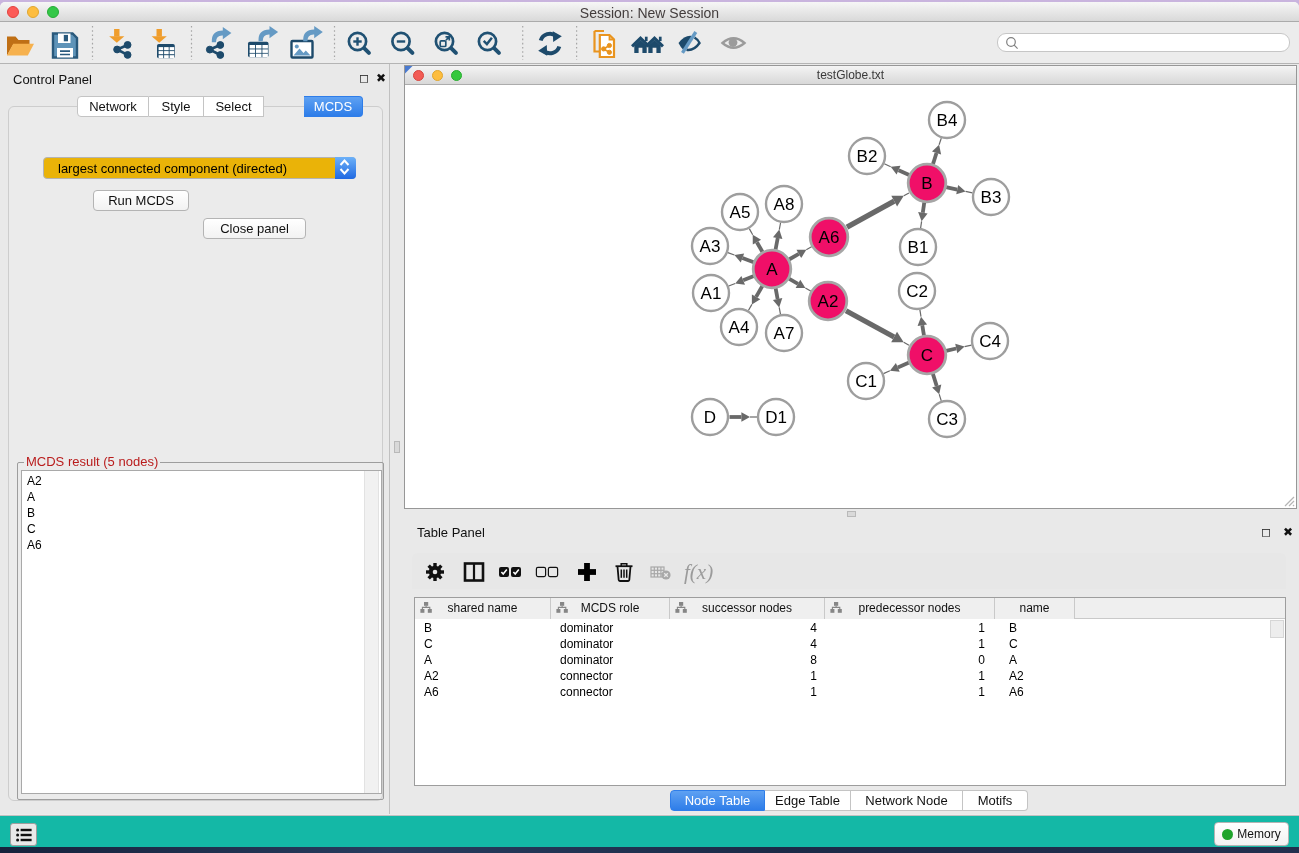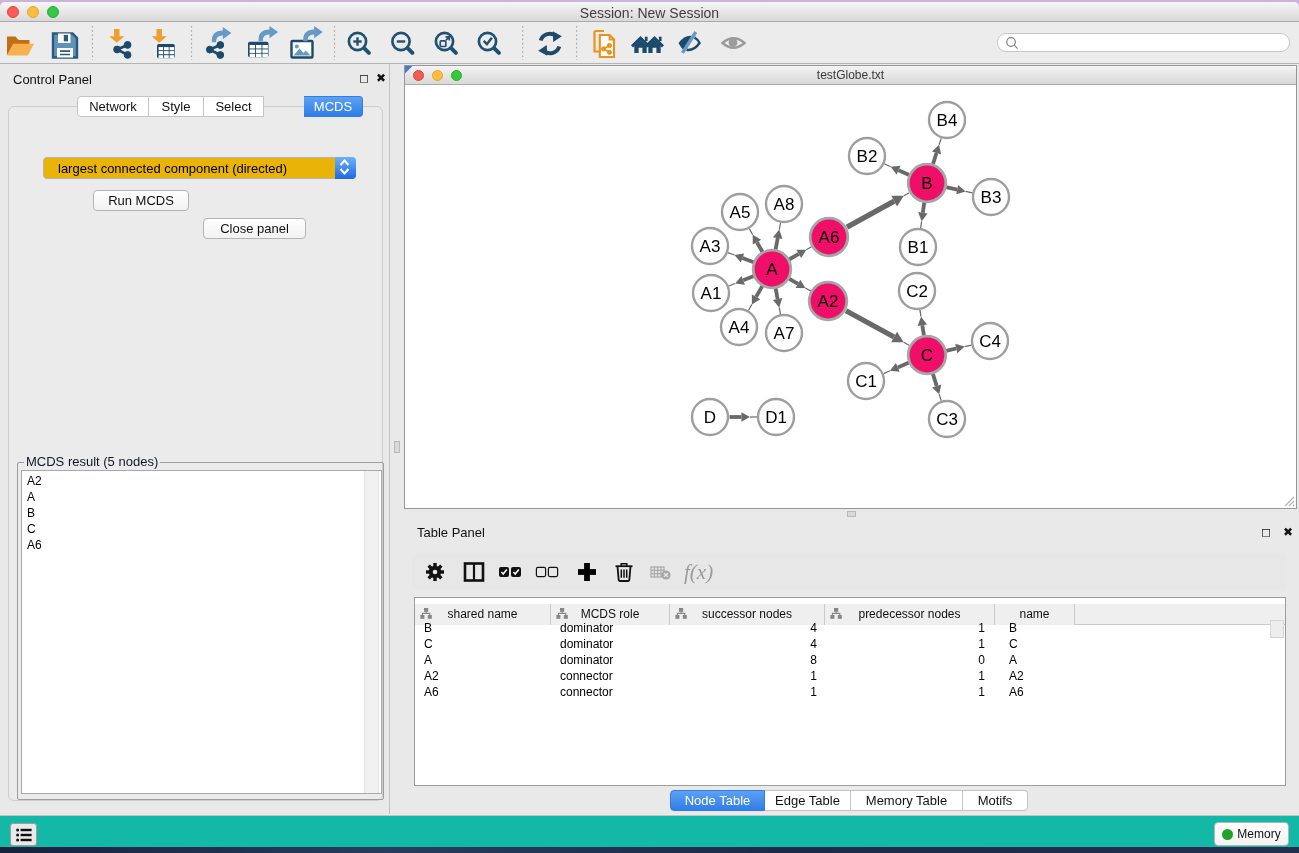--- a/index.html
+++ b/index.html
@@ -33,21 +33,21 @@
   background:#ebebeb; border:1px solid #cdcdcd; border-radius:6px; }
 .btn { position:absolute; background:linear-gradient(#ffffff,#f2f2f2);
   border:1px solid #b4b4b4; border-radius:4px; font-size:13px; color:#111;
   text-align:center; }
 #combo { position:absolute; left:34px; top:50px; width:313px; height:22px;
   background:#eab308; border:1px solid #b4b4b4; border-radius:4px; font-size:13px; }
 #combo .stepper { position:absolute; right:-1px; top:-1px; width:21px; height:22px;
   background:linear-gradient(#6db1f8,#2069e2); border-radius:0 4px 4px 0; }
 #fieldset { position:absolute; left:8px; top:355px; width:367px; height:338px; }
 #fieldset .leg { position:absolute; left:7px; top:-8px; background:#ebebeb;
-  padding:0 2px; font-size:13px; color:#0f172a; }
+  padding:0 2px; font-size:13px; color:#b91c1c; }
 #fieldset .frame { position:absolute; left:0; top:0; right:0; bottom:0;
   border:1px solid #9d9d9d; border-radius:2px; }
 #mcdslist { position:absolute; left:4px; top:8px; width:361px; height:324px;
   background:#fff; border:1px solid #a9a9a9; font-size:12px; line-height:16px;
   padding:2px 0 0 5px; color:#000; }
 #mcdslist .sb { position:absolute; right:2px; top:0px; bottom:0px; width:15px;
   background:#f1f1f1; border-left:1px solid #e2e2e2; border-right:1px solid #e2e2e2; }
 #rightarea { position:absolute; left:391px; top:0; width:908px; height:750px;
   background:#e9e9e9; }
 #netwin { position:absolute; left:13px; top:1px; width:893px; height:444px;
@@ -434,21 +434,21 @@
                   <line x1="-1.4" y1="-5" x2="-1.4" y2="5"></line>
                   <line x1="1.9" y1="-5" x2="1.9" y2="5"></line>
                 </g>
 <circle cx="7" cy="3" r="4.6" fill="#a8a8a8"></circle>
                 <path d="M5.2 1.2 L8.8 4.8 M8.8 1.2 L5.2 4.8" stroke="#e7e7e7" stroke-width="1.3"></path>
               </g>
               <text x="272" y="26" font-family="Liberation Serif,serif" font-style="italic" font-size="21" fill="#9b9b9b">f(x)</text>
             </svg>
           </div>
         <div id="ttable">
-          <div id="thead" style="width:870px;margin-top:6px;">
+          <div id="thead" style="width:870px;">
               <div class="hcell" style="left:0px; width:136px;">
                 <svg width="12" height="11" viewBox="0 0 12 11" style="position:absolute; left:5px; top:4px;">
                   <rect x="4" y="0" width="4.2" height="3.8" fill="#868686"></rect>
                   <rect x="0.4" y="7" width="4" height="3.8" fill="#868686"></rect>
                   <rect x="7.8" y="7" width="4" height="3.8" fill="#868686"></rect>
                   <path d="M6.1 3.8 L6.1 5.4 M2.4 7 L2.4 5.4 L9.8 5.4 L9.8 7" stroke="#868686" stroke-width="1.1" fill="none"></path>
                 </svg>
                 <div class="txt">shared name</div>
               </div>
               <div class="hcell" style="left:136px; width:119px;">
@@ -506,21 +506,21 @@
             <div class="trow" style="left:145px; top:87px;">connector</div>
             <div class="trow" style="left:255px; top:87px; width:147px; text-align:right;">1</div>
             <div class="trow" style="left:411px; top:87px; width:159px; text-align:right;">1</div>
             <div class="trow" style="left:594px; top:87px;">A6</div>
             <div style="position:absolute; right:1px; top:22px; width:14px; height:18px; background:#ededed; border:1px solid #d6d6d6;"></div>
         </div>
         <div id="btabs">
             <div class="tabstrip" style="left:258px; top:0;">
               <div class="tab first sel" style="width:95px;">Node Table</div>
               <div class="tab" style="width:86px;">Edge Table</div>
-              <div class="tab" style="width:112px;">Memory Table</div>
+              <div class="tab" style="width:112px;">Network Node</div>
               <div class="tab last" style="width:65px;">Motifs</div>
             </div>
           </div>
       </div>
     </div>
   </div>
   <div id="statusbar">
     <div style="position:absolute; left:10px; top:7px; width:27px; height:23px; background:#e9e9e9; border:1px solid #9e9e9e; border-radius:3px;">
 <svg width="16" height="14" viewBox="0 0 16 14" style="position:absolute;left:5px;top:4px;">
 <g fill="#111">

